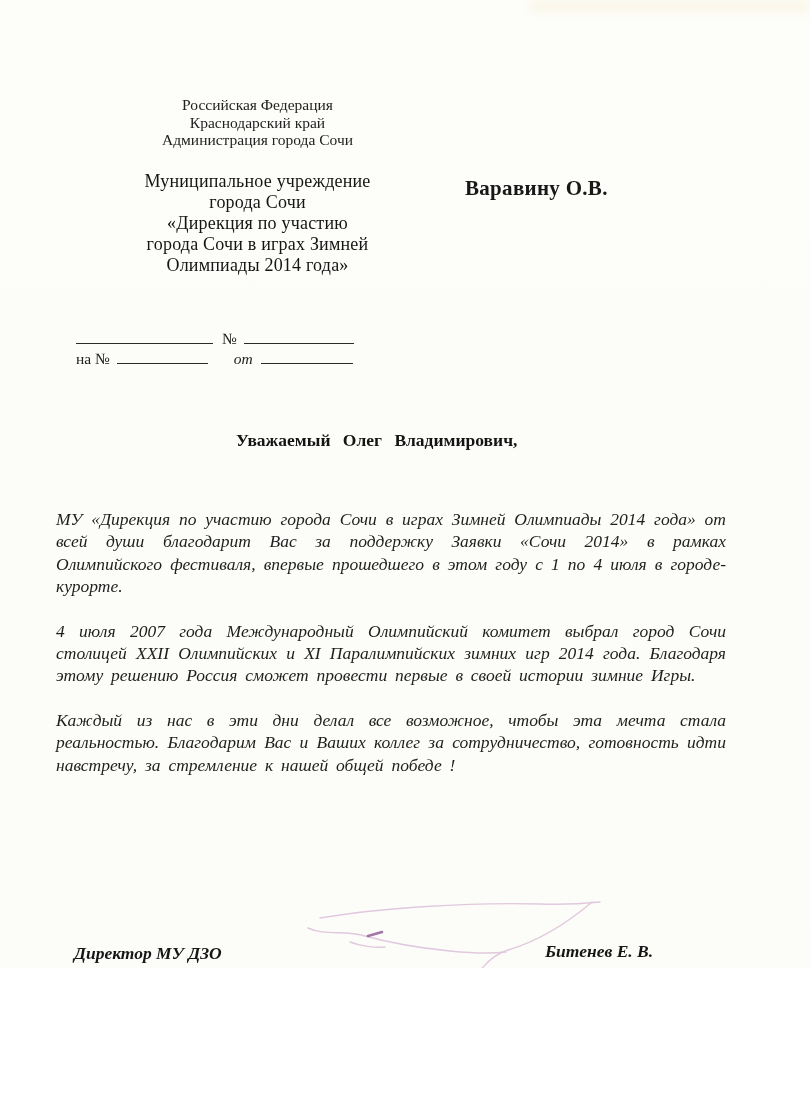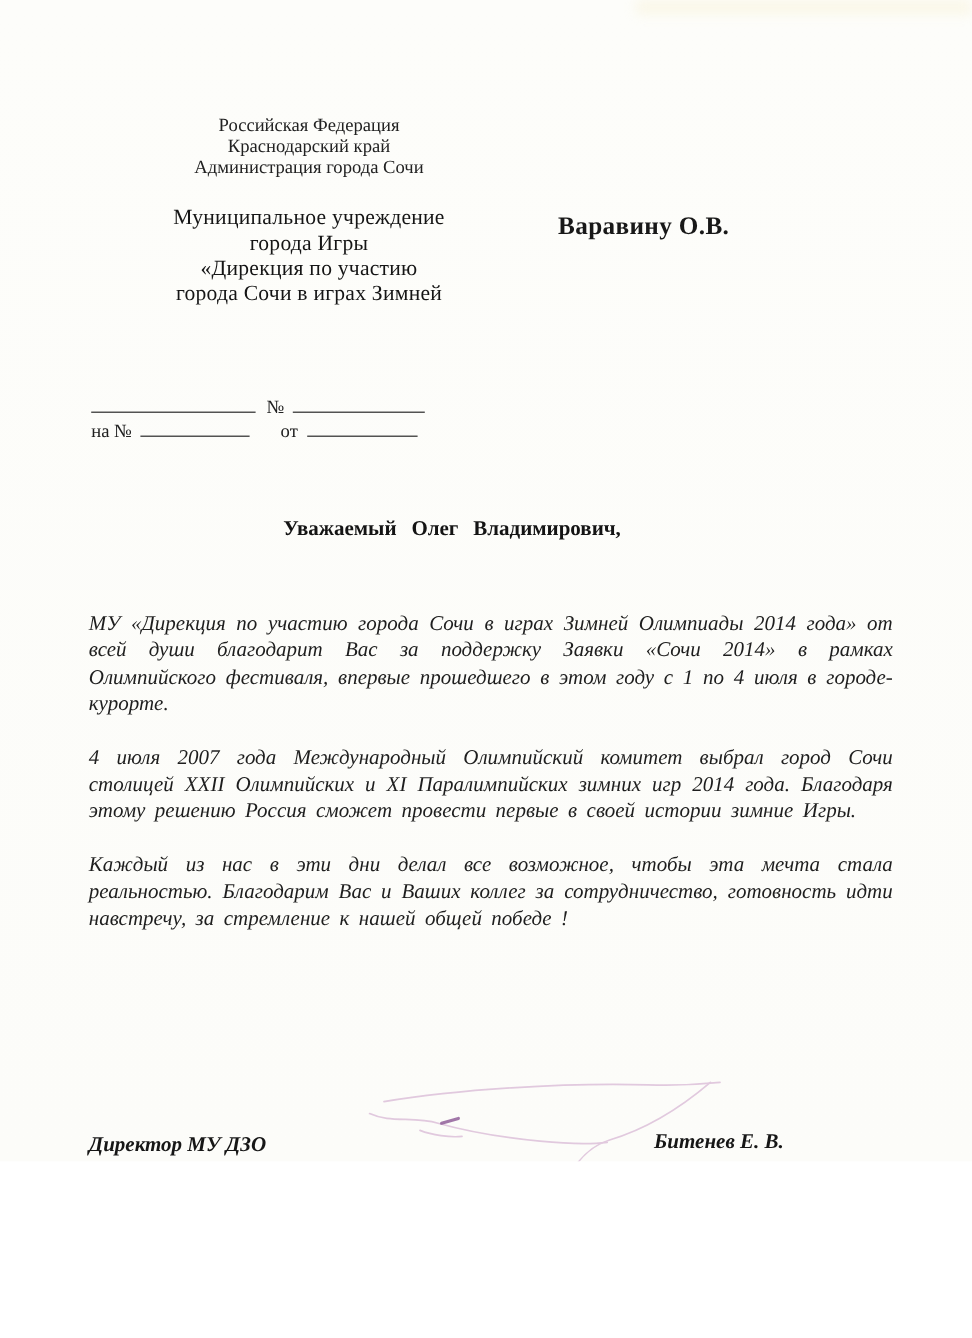--- a/index.html
+++ b/index.html
@@ -27,34 +27,34 @@
   .addr-line{font-size:15.5px;line-height:20px;color:#202020;}
   
   .ref-rows{position:absolute;left:76px;top:330px;width:300px;font-size:15.5px;color:#202020;}
   .ref-row{height:20px;white-space:nowrap;}
   .blank{display:inline-block;border-bottom:1.6px solid #2a2a2a;height:13px;vertical-align:baseline;}
   .b1{width:137px;}
   .b2{width:110px;margin-left:7px;}
   .b3{width:91px;margin-left:7px;}
   .b4{width:92px;margin-left:8px;}
   .ref-no{margin-left:9px;}
-  .ref-ot{margin-left:26px;}
+  .ref-ot{margin-left:26px;font-style:italic;}
   
   .addressee{
     position:absolute;left:465px;top:176px;
     font-size:21px;font-weight:700;color:#181818;letter-spacing:.3px;
   }
   
   .salutation{
     position:absolute;left:236px;top:430px;
     font-size:17.5px;font-weight:bold;word-spacing:8px;color:#141414;
   }
   
   .body-text{
-    position:absolute;left:74px;top:508px;width:670px;
+    position:absolute;left:56px;top:508px;width:670px;
     font-style:italic;font-size:17.5px;line-height:22.4px;
     text-align:justify;color:#1e1e1e;word-spacing:3.5px;
   }
   .body-text p{margin:0 0 22px 0;}
   .motto{
     position:absolute;left:74px;top:838px;
     font-size:18px;font-weight:bold;font-style:italic;color:#141414;
   }
   
   .sig-title{
@@ -78,23 +78,24 @@
   <div class="scan-tint"></div>
 
   <div class="letterhead">
     <div>
       <div class="country-line">Российская Федерация</div>
       <div class="country-line">Краснодарский край</div>
       <div class="country-line">Администрация города Сочи</div>
     </div>
     <div class="org-block">
       <div class="org-line">Муниципальное учреждение</div>
-      <div class="org-line">города Игры</div>
+      <div class="org-line">города Сочи</div>
       <div class="org-line">«Дирекция по участию</div>
       <div class="org-line">города Сочи в играх Зимней</div>
+      <div class="org-line">Олимпиады 2014 года»</div>
     </div>
   </div>
 
   <div class="ref-rows">
     <div class="ref-row">
       <span class="blank b1"></span><span class="ref-no">№</span><span class="blank b2"></span>
     </div>
     <div class="ref-row">
       <span>на №</span><span class="blank b3"></span><span class="ref-ot">от</span><span class="blank b4"></span>
     </div>

